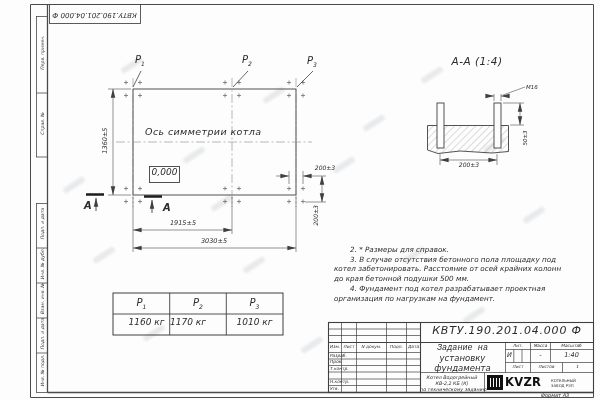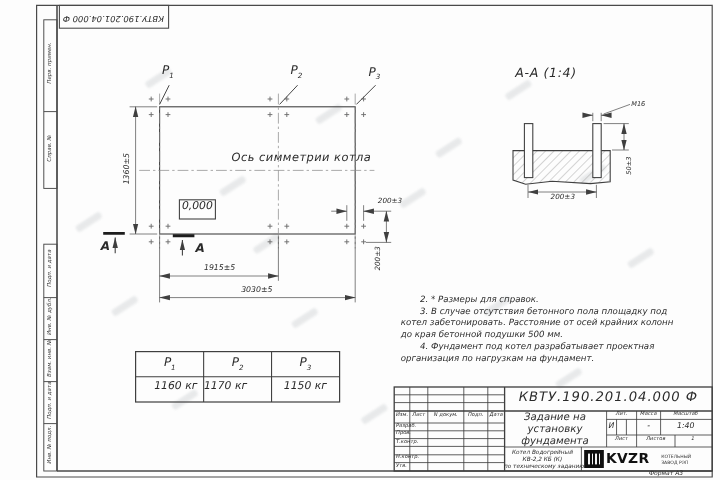--- a/index.html
+++ b/index.html
@@ -143,31 +143,31 @@
 
   <div class="t" style="left:135px;top:54px;font-size:10px;">
     <span>Р</span><sub style="font-size:6px">1</sub>
   </div>
   <div class="t" style="left:242px;top:54px;font-size:10px;">
     <span>Р</span><sub style="font-size:6px">2</sub>
   </div>
   <div class="t" style="left:307px;top:55px;font-size:10px;">
     <span>Р</span><sub style="font-size:6px">3</sub>
   </div>
-  <div class="t" style="left:145px;top:127px;font-size:9.5px;letter-spacing:0.4px;margin-left:48px;">Ось симметрии котла</div>
+  <div class="t" style="left:145px;top:127px;font-size:9.5px;letter-spacing:0.4px;">Ось симметрии котла</div>
   <div class="t c" style="left:150px;top:168px;width:29px;font-size:9px;">0,000</div>
   <div class="t" style="left:84px;top:200px;font-size:10px;font-weight:bold;">А</div>
   <div class="t" style="left:163px;top:202px;font-size:10px;font-weight:bold;">А</div>
   <div class="t c" style="left:163px;top:220px;width:40px;font-size:6.5px;">1915±5</div>
   <div class="t c" style="left:194px;top:238px;width:40px;font-size:6.5px;">3030±5</div>
   <div class="t c r90" style="left:86px;top:137px;width:40px;font-size:6.5px;">1360±5</div>
   <div class="t c" style="left:307px;top:165px;width:36px;font-size:6px;">200±3</div>
   <div class="t c r90" style="left:298px;top:212px;width:36px;font-size:6px;">200±3</div>
 
-  <div class="t c" style="left:415px;top:56px;width:80px;font-size:10.5px;letter-spacing:0.5px;font-style:italic;">А-А (1:4)</div>
+  <div class="t c" style="left:437px;top:56px;width:80px;font-size:10.5px;letter-spacing:0.5px;font-style:italic;">А-А (1:4)</div>
   <div class="t" style="left:526px;top:84px;font-size:5.5px;">М16</div>
   <div class="t c r90" style="left:507px;top:135px;width:36px;font-size:5.5px;">50±3</div>
   <div class="t c" style="left:451px;top:162px;width:36px;font-size:6px;">200±3</div>
 
   <div style="position:absolute;left:334px;top:245px;width:236px;">
     <div class="note">2. * Размеры для справок.</div>
     <div class="note">3. В случае отсутствия бетонного пола площадку под котел забетонировать. Расстояние от осей крайних колонн до края бетонной подушки 500 мм.</div>
     <div class="note">4. Фундамент под котел разрабатывает проектная организация по нагрузкам на фундамент.</div>
   </div>
 
@@ -175,24 +175,24 @@
     <span>Р</span><sub style="font-size:6px">1</sub>
   </div>
   <div class="t c" style="left:170px;top:297px;width:56px;font-size:10px;">
     <span>Р</span><sub style="font-size:6px">2</sub>
   </div>
   <div class="t c" style="left:226px;top:297px;width:57px;font-size:10px;">
     <span>Р</span><sub style="font-size:6px">3</sub>
   </div>
   <div class="t c" style="left:113px;top:318px;width:67px;font-size:9px;">1160 кг</div>
   <div class="t c" style="left:170px;top:318px;width:32px;font-size:9px;">1170 кг</div>
-  <div class="t c" style="left:226px;top:318px;width:57px;font-size:9px;">1150 кг</div>
+  <div class="t c" style="left:226px;top:318px;width:57px;font-size:9px;">1010 кг</div>
 
   <div class="t c" style="left:422px;top:325px;width:170px;font-size:11px;letter-spacing:0.8px;">КВТУ.190.201.04.000 Ф</div>
-  <div class="t c" style="left:420px;top:344px;width:85px;font-size:8.5px;">Задание на</div>
+  <div class="t c" style="left:420px;top:344px;width:85px;font-size:8.5px;font-family:Liberation Mono, monospace;">Задание на</div>
   <div class="t c" style="left:420px;top:354px;width:85px;font-size:8.5px;">установку</div>
   <div class="t c" style="left:420px;top:364px;width:85px;font-size:8.5px;">фундамента</div>
   <div class="t c" style="left:420px;top:374.5px;width:64px;font-size:4.8px;">Котел Водогрейный</div>
   <div class="t c" style="left:420px;top:380.5px;width:64px;font-size:4.8px;">КВ-2,2 КБ (К)</div>
   <div class="t c" style="left:420px;top:386.5px;width:64px;font-size:4.8px;">по техническому заданию</div>
 
   <div class="t c" style="left:328px;top:345px;width:14px;font-size:4.3px;">Изм.</div>
   <div class="t c" style="left:341px;top:345px;width:16px;font-size:4.3px;">Лист</div>
   <div class="t c" style="left:356px;top:345px;width:31px;font-size:4.3px;">N докум.</div>
   <div class="t c" style="left:386px;top:345px;width:21px;font-size:4.3px;">Подп.</div>

